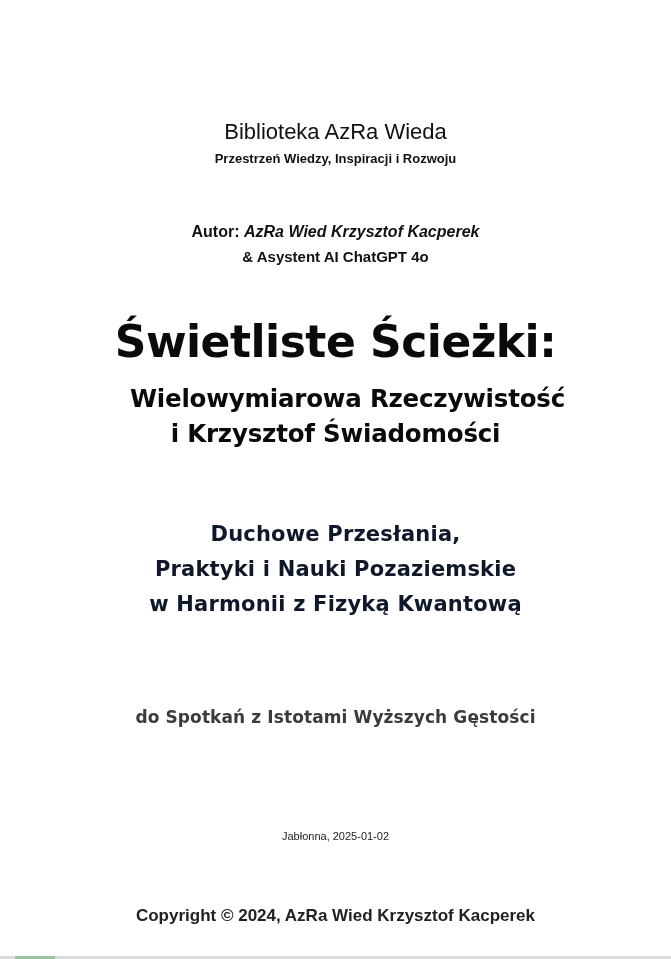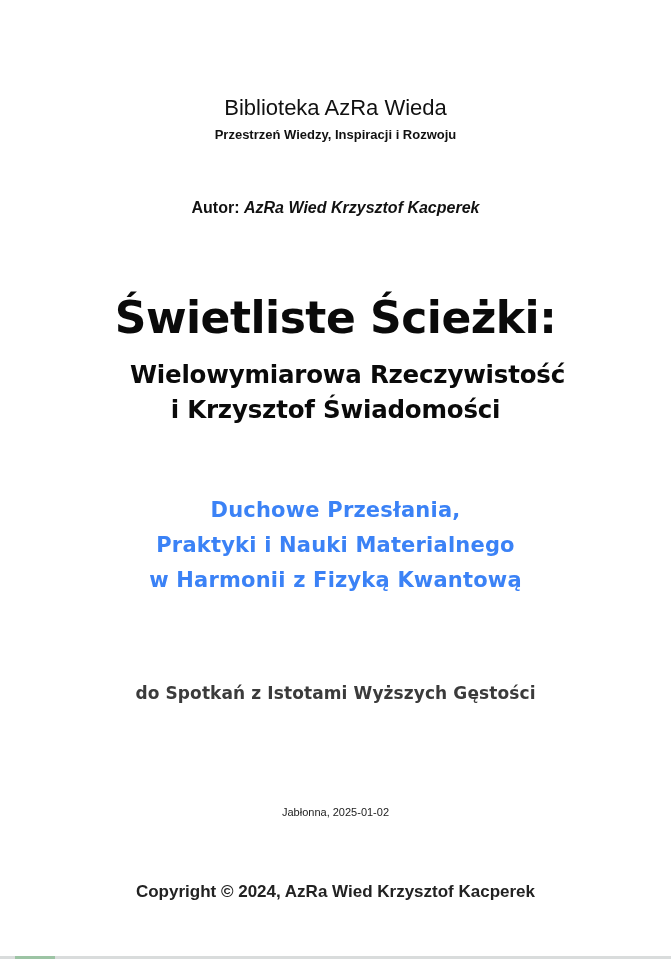--- a/index.html
+++ b/index.html
@@ -1,30 +1,30 @@
 <!DOCTYPE html>
 <html><head>
   <meta charset="utf-8">
   <style>
     html, body { margin: 0; padding: 0; background: #ffffff; }
     body { width: 671px; height: 959px; position: relative; overflow: hidden; }
     .page { position: absolute; left: 0; top: 0; width: 671px; height: 959px; background: #fff; }
-    .line { position: absolute; left: 0; width: 671px; text-align: center; white-space: nowrap; }
+    .line { position: absolute; left: 0; width: 671px; text-align: center; white-space: nowrap; margin-top: 24px; }
     .sans { font-family: "Liberation Sans", sans-serif; color: #111; }
     .disp { font-family: "DejaVu Sans", sans-serif; font-weight: bold; }
     .lib-title { top: 95px; font-size: 22px; }
     .lib-sub { top: 127px; font-size: 13px; font-weight: bold; }
     .author { top: 199px; font-size: 16px; font-weight: bold; }
     .author i { font-style: italic; }
     .assistant { top: 224px; font-size: 15px; font-weight: bold; }
     .main-title { top: 292px; font-size: 44px; color: #0a0a0a; letter-spacing: -0.5px; }
     .subtitle { font-size: 24.5px; color: #0a0a0a; letter-spacing: -0.2px; }
     .st1 { top: 360px; padding-left: 12px; }
     .st2 { top: 395px; }
-    .desc { font-size: 21px; color: #3b82f6; letter-spacing: 0.2px; }
+    .desc { font-size: 21px; color: #0f172a; letter-spacing: 0.2px; }
     .d1 { top: 498px; }
     .d2 { top: 533px; }
     .d3 { top: 568px; }
     .tag { font-size: 17px; color: #3b3b3b; letter-spacing: 0.1px; }
     .t1 { top: 654px; }
     .t2 { top: 683px; }
     .date { top: 806px; font-size: 11px; font-weight: normal; color: #222; }
     .copy { top: 882px; font-size: 17px; font-weight: bold; color: #222; }
     .bottom-strip { position: absolute; left: 0; bottom: 0; width: 671px; height: 3px; background: #d9dcdc; }
     .bottom-strip .seg1 { position: absolute; left: 15px; width: 40px; height: 3px; background: #9cc4a4; }
@@ -33,27 +33,28 @@
 <body>
 
 <div class="page">
   <div class="line sans lib-title">Biblioteka AzRa Wieda</div>
   <div class="line sans lib-sub">Przestrzeń Wiedzy, Inspiracji i Rozwoju</div>
 
   <div class="line sans author">
     <span>Autor:</span>
     <i>AzRa Wied Krzysztof Kacperek</i>
   </div>
+  <div class="line sans assistant">&amp; Asystent AI ChatGPT 4o</div>
 
   <div class="line disp main-title">Świetliste Ścieżki:</div>
   <div class="line disp subtitle st1">Wielowymiarowa Rzeczywistość</div>
   <div class="line disp subtitle st2">i Krzysztof Świadomości</div>
 
   <div class="line disp desc d1">Duchowe Przesłania,</div>
-  <div class="line disp desc d2">Praktyki i Nauki Materialnego</div>
+  <div class="line disp desc d2">Praktyki i Nauki Pozaziemskie</div>
   <div class="line disp desc d3">w Harmonii z Fizyką Kwantową</div>
 
   <div class="line disp tag t2">do Spotkań z Istotami Wyższych Gęstości</div>
 
   <div class="line sans date">Jabłonna, 2025-01-02</div>
   <div class="line sans copy">Copyright © 2024, AzRa Wied Krzysztof Kacperek</div>
 
   <div class="bottom-strip">
     <div class="seg1"></div>
   </div>

